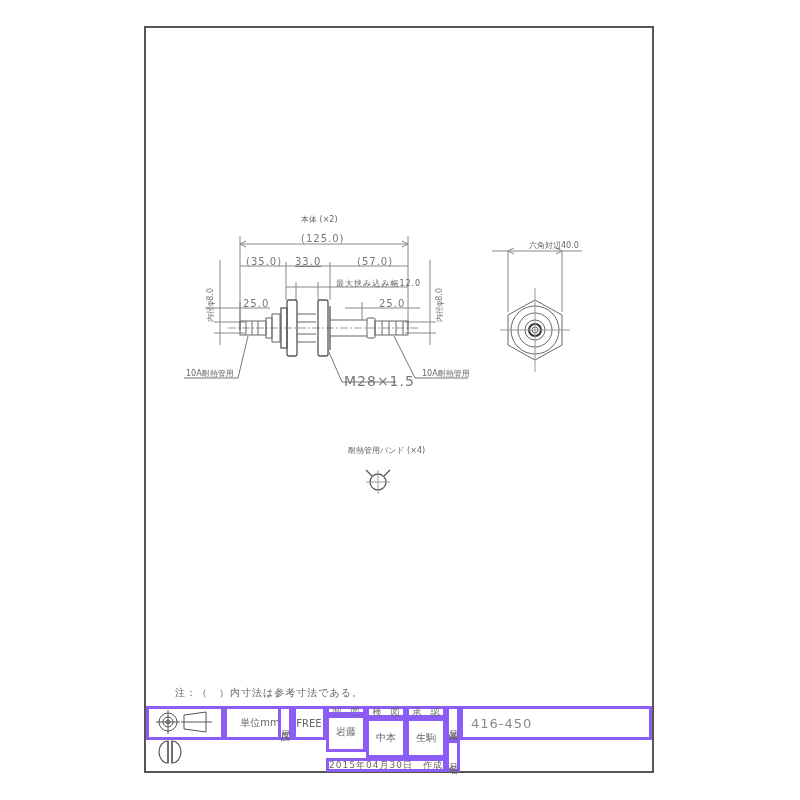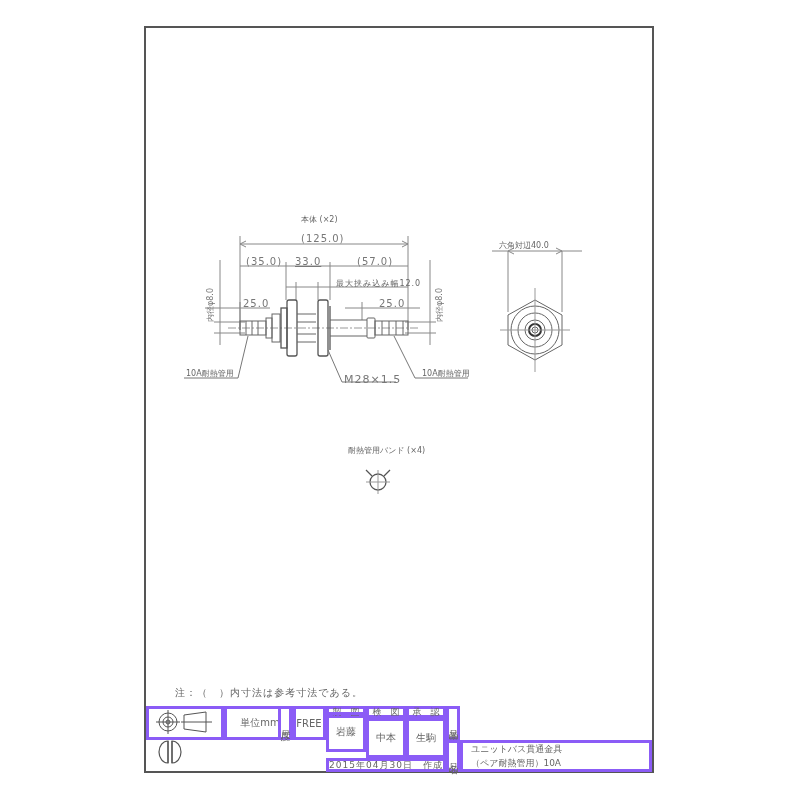--- a/index.html
+++ b/index.html
@@ -149,23 +149,23 @@
 <span class="dim" style="left:301px;top:234px;">(125.0)</span>
 <span class="dim" style="left:246px;top:257px;">(35.0)</span>
 <span class="dim" style="left:295px;top:257px;text-decoration:underline;">33.0</span>
 <span class="dim" style="left:357px;top:257px;">(57.0)</span>
 <span class="lbl" style="left:336px;top:280px;font-size:8px;letter-spacing:1px;">最大挟み込み幅12.0</span>
 <span class="dim" style="left:243px;top:299px;">25.0</span>
 <span class="dim" style="left:379px;top:299px;">25.0</span>
 <span class="vlbl" style="left:207px;top:322px;">内径φ8.0</span>
 <span class="vlbl" style="left:436px;top:322px;">内径φ8.0</span>
 <span class="lbl" style="left:186px;top:370px;">10A耐熱管用</span>
-<span class="dim" style="left:344px;top:374px;font-size:11px;">M28×1.5</span>
+<span class="dim" style="left:344px;top:374px;font-size:14px;">M28×1.5</span>
 <span class="lbl" style="left:422px;top:370px;">10A耐熱管用</span>
-<span class="lbl" style="left:499px;top:242px;">六角対辺40.0</span>
+<span class="lbl" style="left:529px;top:242px;">六角対辺40.0</span>
 <span class="lbl" style="left:348px;top:447px;">耐熱管用バンド (×4)</span>
 
 <div class="note">注：（　）内寸法は参考寸法である。</div>
 
 <div class="tb">
   <div class="tbcell" style="left:0;top:0;width:78px;height:34px;"></div>
   <div class="tbcell" style="left:78px;top:0;width:72px;height:34px;">単位mm</div>
   <div class="tbcell" style="left:132px;top:0;width:14px;height:34px;">
       <span class="vert">尺度</span>
     </div>
@@ -178,21 +178,20 @@
   <div class="tbcell" style="left:180px;top:6px;width:40px;height:40px;">岩藤</div>
   <div class="tbcell" style="left:220px;top:12px;width:40px;height:40px;">中本</div>
   <div class="tbcell" style="left:260px;top:12px;width:40px;height:40px;">生駒</div>
 
 
   <div class="tbcell small" style="left:180px;top:52px;width:120px;height:14px;letter-spacing:1px;">2015年04月30日　作成</div>
 
   <div class="tbcell" style="left:300px;top:0;width:14px;height:34px;">
       <span class="vert">品番</span>
     </div>
+  <div class="tbcell left" style="left:314px;top:0;width:192px;height:34px;">
+      <span class="partno">416-450</span>
+    </div>
 
   <div class="tbcell" style="left:300px;top:34px;width:14px;height:32px;">
       <span class="vert">品名</span>
     </div>
-  <div class="tbcell left" style="left:314px;top:34px;width:192px;height:32px;flex-direction:column;align-items:flex-start;justify-content:center;">
-    <span class="pname">ユニットバス貫通金具</span>
-    <span class="pname">（ペア耐熱管用）10A</span>
-  </div>
 </div>
 
 </body></html>

